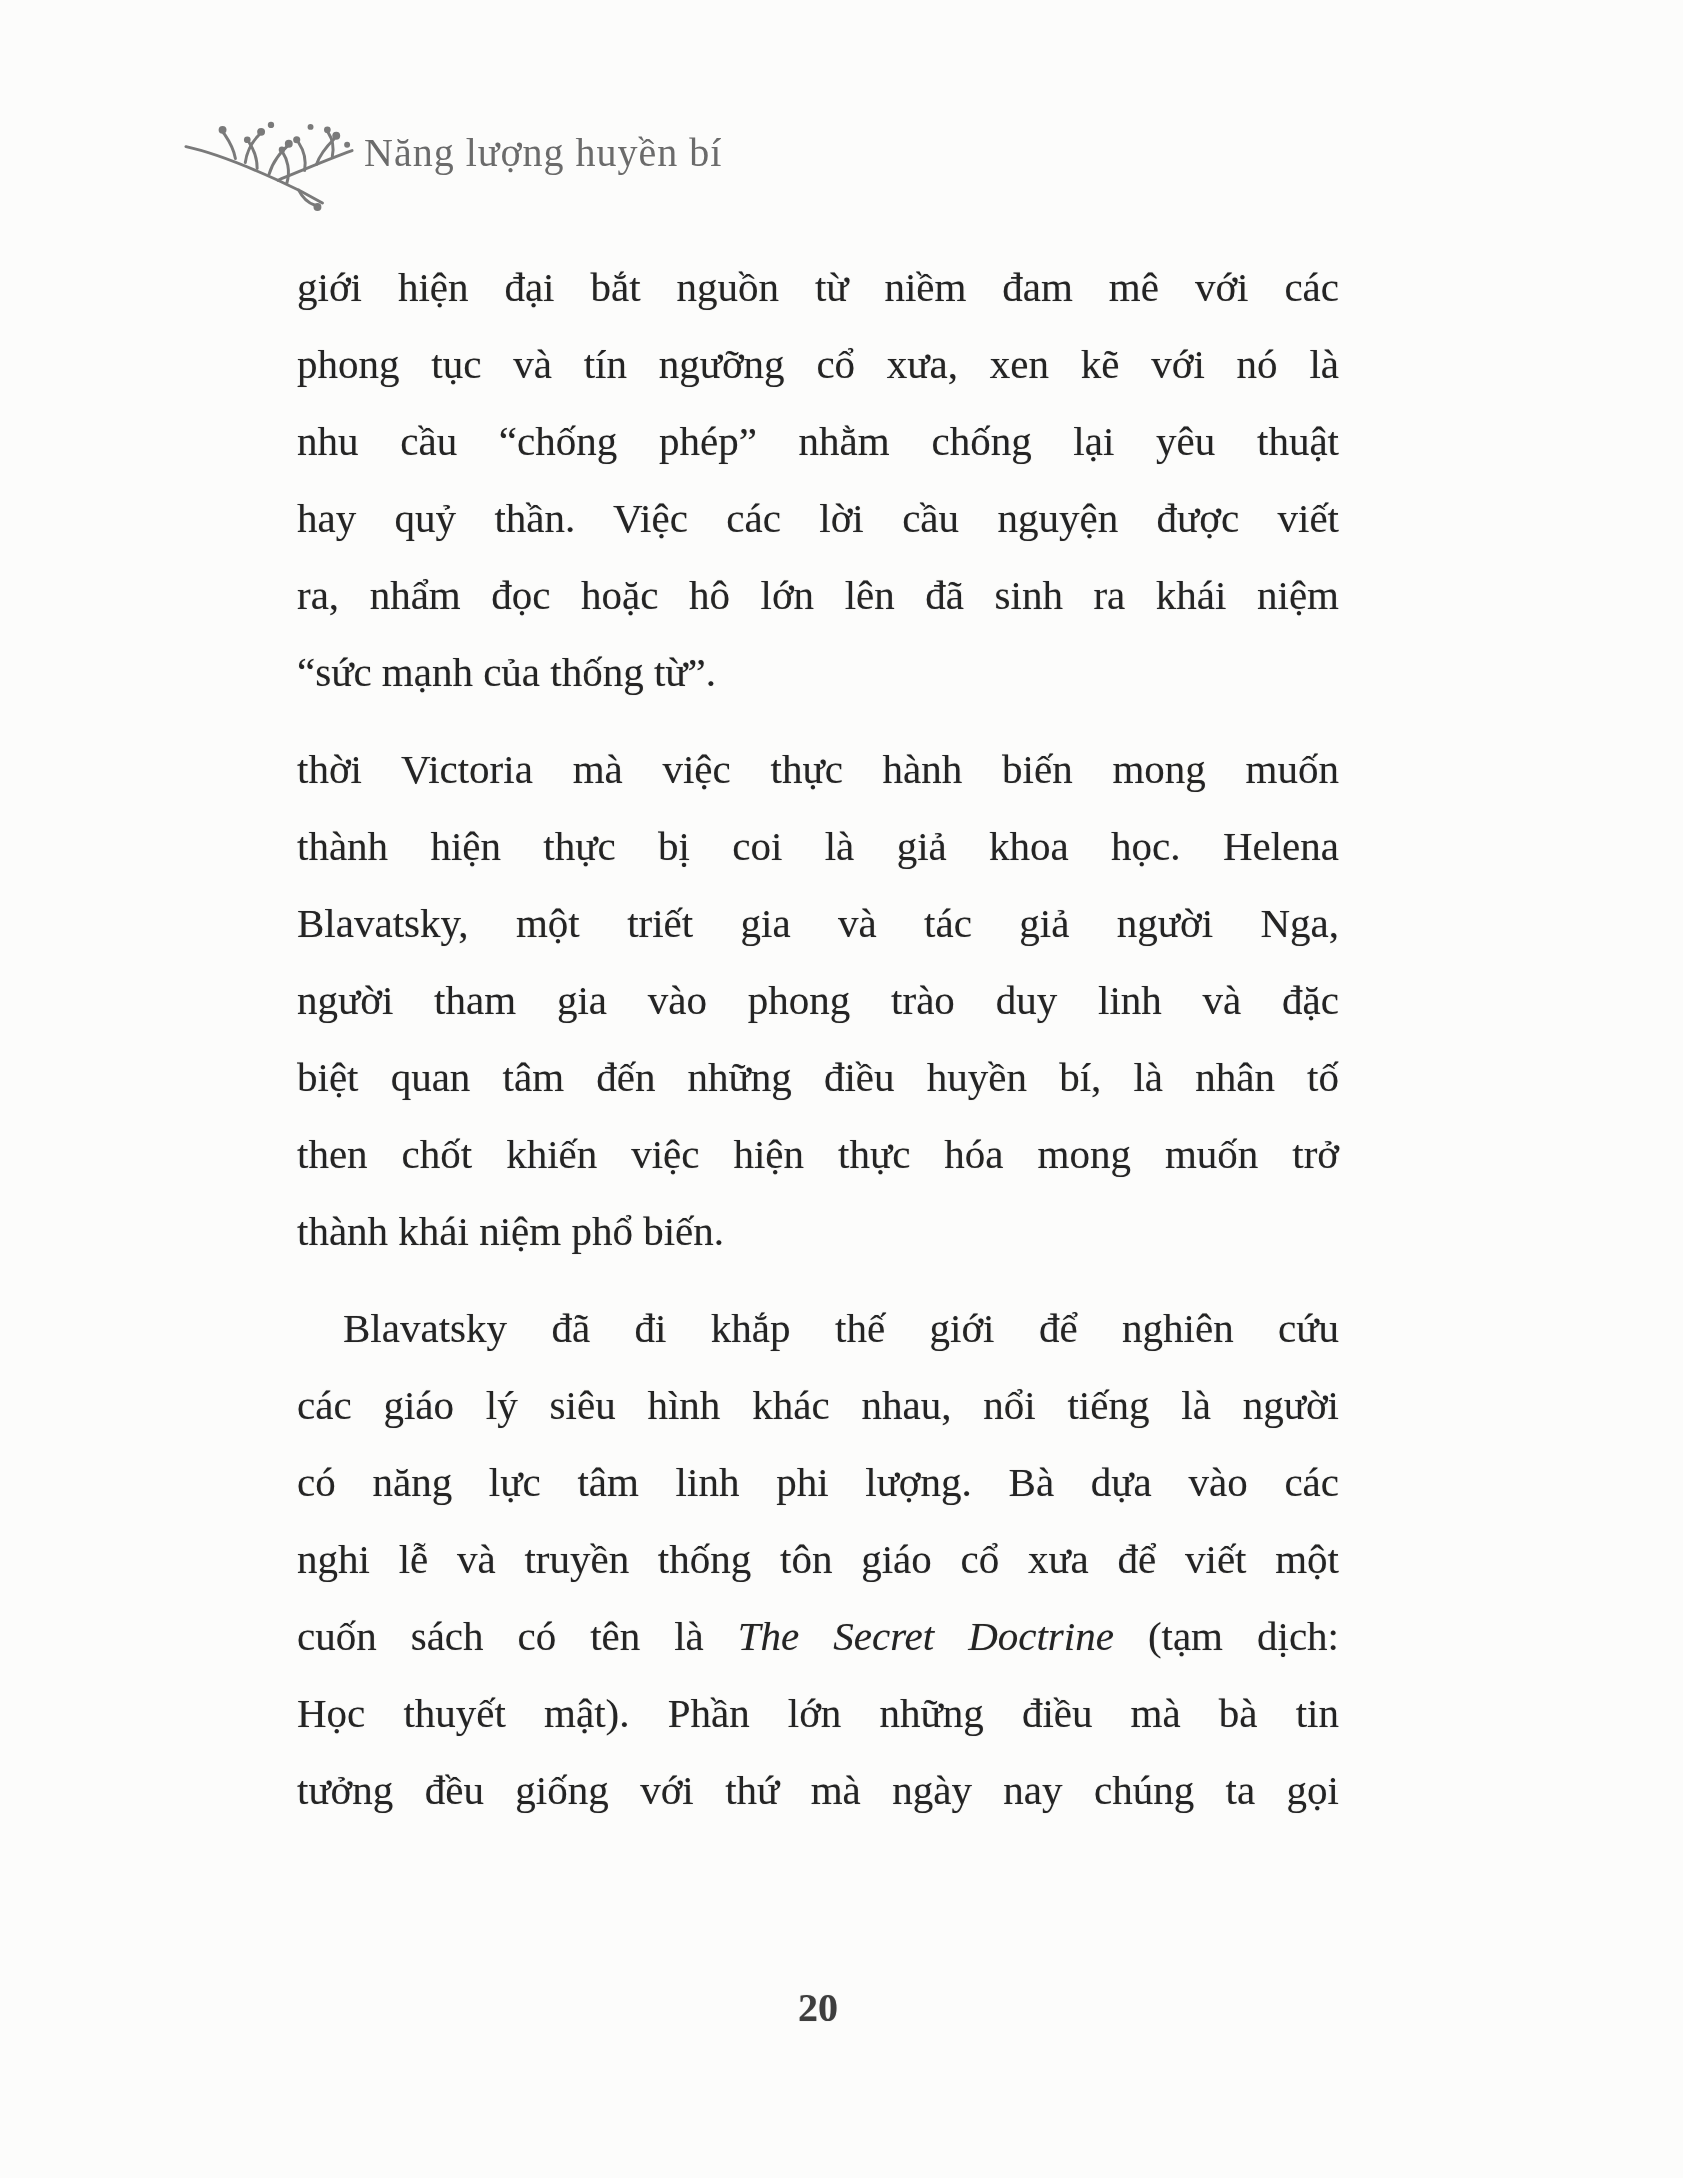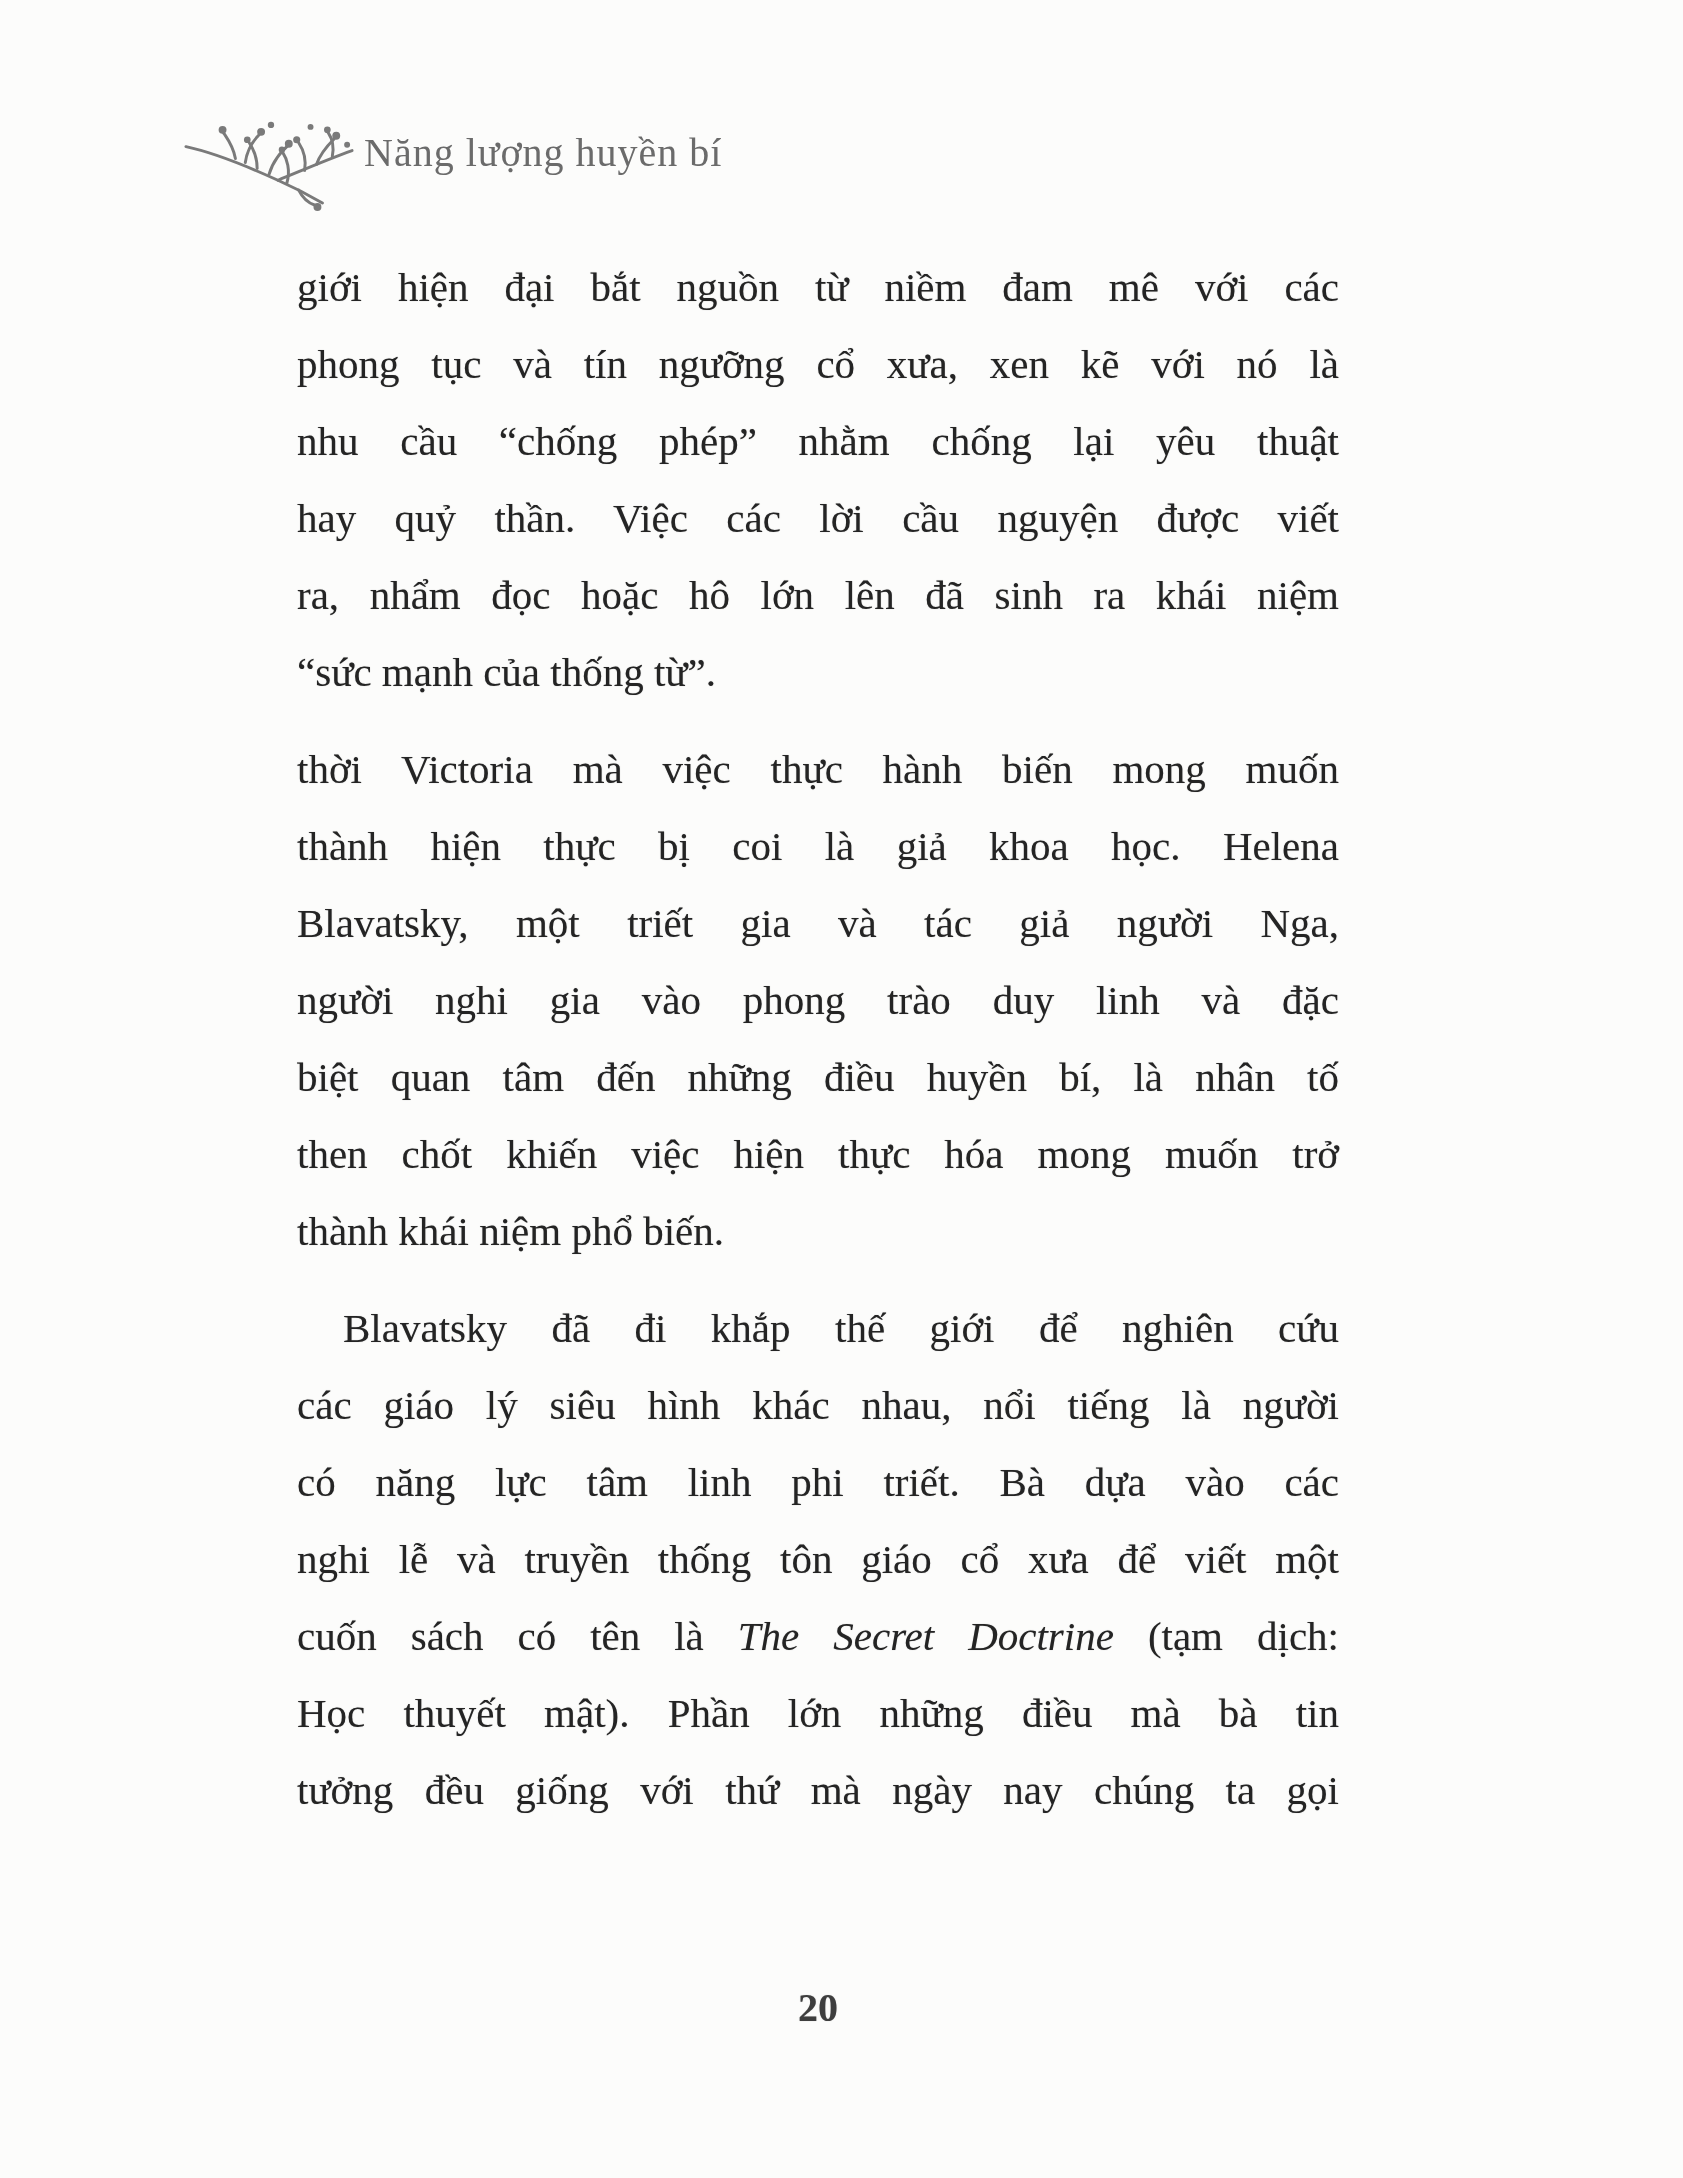--- a/index.html
+++ b/index.html
@@ -98,29 +98,29 @@
         <div class="line"><span>phong tục và tín ngưỡng cổ xưa, xen kẽ với nó là</span></div>
         <div class="line"><span>nhu cầu “chống phép” nhằm chống lại yêu thuật</span></div>
         <div class="line"><span>hay quỷ thần. Việc các lời cầu nguyện được viết</span></div>
         <div class="line"><span>ra, nhẩm đọc hoặc hô lớn lên đã sinh ra khái niệm</span></div>
         <div class="line loose"><span>“sức mạnh của thống từ”.</span></div>
       </div>
       <div class="para">
         <div class="line"><span>thời Victoria mà việc thực hành biến mong muốn</span></div>
         <div class="line"><span>thành hiện thực bị coi là giả khoa học. Helena</span></div>
         <div class="line"><span>Blavatsky, một triết gia và tác giả người Nga,</span></div>
-        <div class="line"><span>người nghi gia vào phong trào duy linh và đặc</span></div>
+        <div class="line"><span>người tham gia vào phong trào duy linh và đặc</span></div>
         <div class="line"><span>biệt quan tâm đến những điều huyền bí, là nhân tố</span></div>
         <div class="line"><span>then chốt khiến việc hiện thực hóa mong muốn trở</span></div>
         <div class="line loose"><span>thành khái niệm phổ biến.</span></div>
       </div>
       <div class="para">
         <div class="line indent"><span>Blavatsky đã đi khắp thế giới để nghiên cứu</span></div>
         <div class="line"><span>các giáo lý siêu hình khác nhau, nổi tiếng là người</span></div>
-        <div class="line"><span>có năng lực tâm linh phi triết. Bà dựa vào các</span></div>
+        <div class="line"><span>có năng lực tâm linh phi lượng. Bà dựa vào các</span></div>
         <div class="line"><span>nghi lễ và truyền thống tôn giáo cổ xưa để viết một</span></div>
         <div class="line"><span>cuốn sách có tên là </span><span class="em">The Secret Doctrine</span><span> (tạm dịch:</span></div>
         <div class="line"><span>Học thuyết mật). Phần lớn những điều mà bà tin</span></div>
         <div class="line"><span>tưởng đều giống với thứ mà ngày nay chúng ta gọi</span></div>
       </div>
     </div>
 
   <div class="page-footer">
     <span class="page-number">20</span>
   </div>

